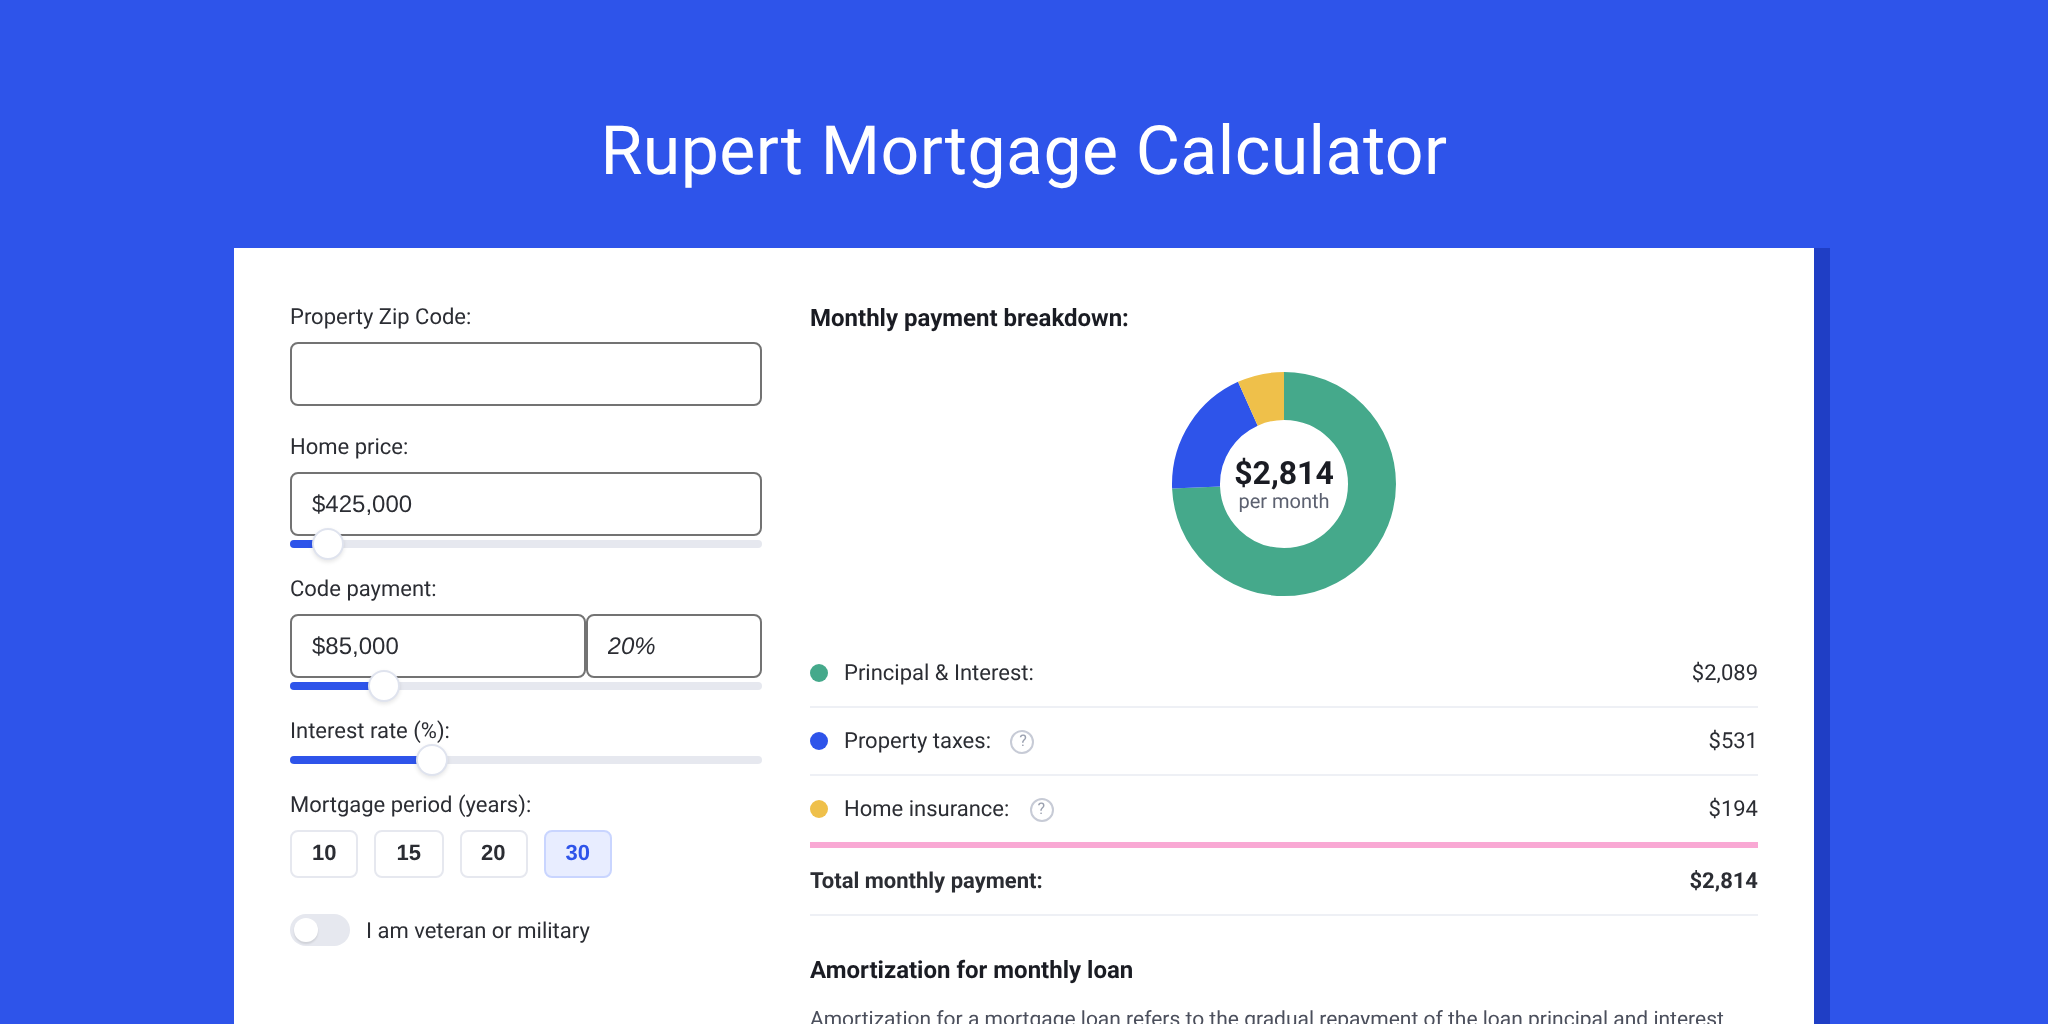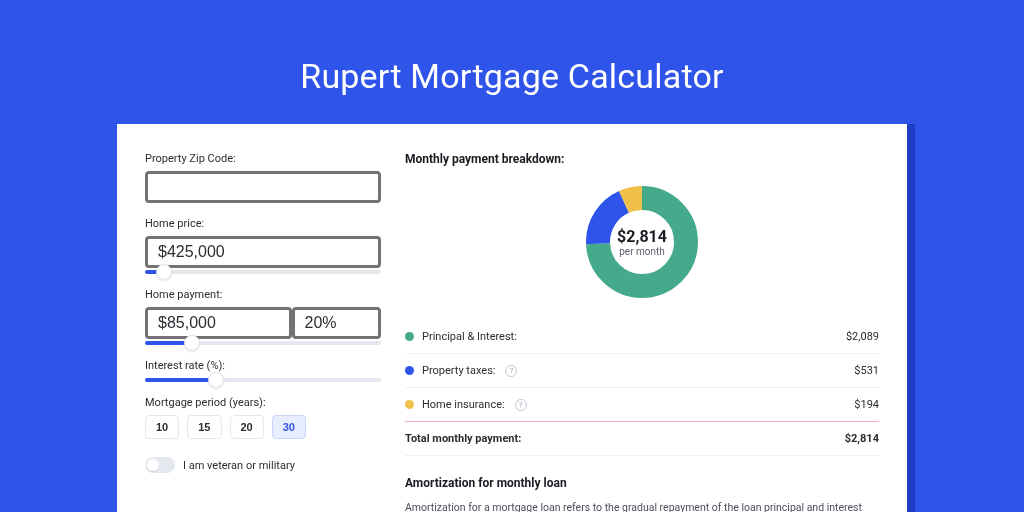--- a/index.html
+++ b/index.html
@@ -13,24 +13,24 @@
     box-shadow: 8px 0 0 0 #1f3ec5;
     padding: 28px 28px 40px 28px;
     display: flex;
     gap: 24px;
   }
   .left { width: 236px; flex: 0 0 236px; }
   .right { flex: 1; }
   .label { font-size: 11px; color: #2b2d33; margin-bottom: 6px; }
   .input {
     width: 100%;
-    border: 3px solid #737373;
+    border: 1px solid #737373;
     border-radius: 4px;
     background: #fff;
-    font-size: 16px;
+    font-size: 12px;
     color: #2b2d33;
     padding: 8px 10px;
     height: 32px;
   }
   .slider-track {
     position: relative;
     height: 4px;
     margin-top: 2px;
   }
   .slider-track .line {
@@ -51,21 +51,21 @@
     width: 16px; height: 16px;
     background: #fff;
     border-radius: 50%;
     border: 1px solid #dfe3ee;
     box-shadow: 0 1px 2px rgba(0,0,0,0.1);
     transform: translate(-50%, -50%);
   }
   .field { margin-bottom: 14px; }
   .dp-row { display: flex; gap: 0; justify-content: flex-end; }
   .dp-row .input:first-child { flex: 1.9; }
-  .dp-row .input:last-child { flex: 1; }
+  .dp-row .input:last-child { flex: 1; font-style: italic; }
   .periods { display: flex; gap: 8px; margin-top: 2px; }
   .period-btn {
     border: 1px solid #e6e8ef;
     border-radius: 4px;
     background: #fff;
     font-size: 11px;
     font-weight: 600;
     color: #2b2d33;
     padding: 5px 10px;
     cursor: pointer;
@@ -105,21 +105,21 @@
   .donut-center .small { font-size: 10px; color: #5c6170; }
 
   .rows { border-top: 0; }
   .row {
     display: flex; align-items: flex-end; justify-content: space-between;
     padding: 10px 0;
     border-bottom: 1px solid #eef0f5;
     font-size: 11px;
     color: #2b2d33;
   }
-  .row:last-of-type { border-bottom: 1px solid #f9a8d4; }
+  .row:last-of-type { border-bottom: 3px solid #f9a8d4; }
   .row .lk { display: flex; align-items: center; gap: 8px; }
   .dot { width: 9px; height: 9px; border-radius: 50%; display: inline-block; }
   .help {
     width: 12px; height: 12px; border-radius: 50%;
     border: 1px solid #c7cbd6; color: #9aa0af;
     font-size: 8px; display: inline-flex; align-items: center; justify-content: center;
     margin-left: 2px;
   }
   .row.total { font-weight: 700; }
   .row.total .amt { font-weight: 700; }
@@ -146,21 +146,21 @@
       <div class="label">Home price:</div>
       <input class="input" type="text" value="$425,000" style="">
       <div class="slider-track">
         <div class="line"></div>
         <div class="fill" id="hp-fill" style="width: 8%;"></div>
         <div class="thumb" id="hp-thumb" style="left: 8%;"></div>
       </div>
     </div>
 
     <div class="field">
-      <div class="label">Home payment:</div>
+      <div class="label">Code payment:</div>
       <div class="dp-row">
         <input class="input" type="text" value="$85,000" style="">
         <input class="input" type="text" value="20%" style="">
       </div>
       <div class="slider-track">
         <div class="line"></div>
         <div class="fill" id="dp-fill" style="width: 20%;"></div>
         <div class="thumb" id="dp-thumb" style="left: 20%;"></div>
       </div>
     </div>

